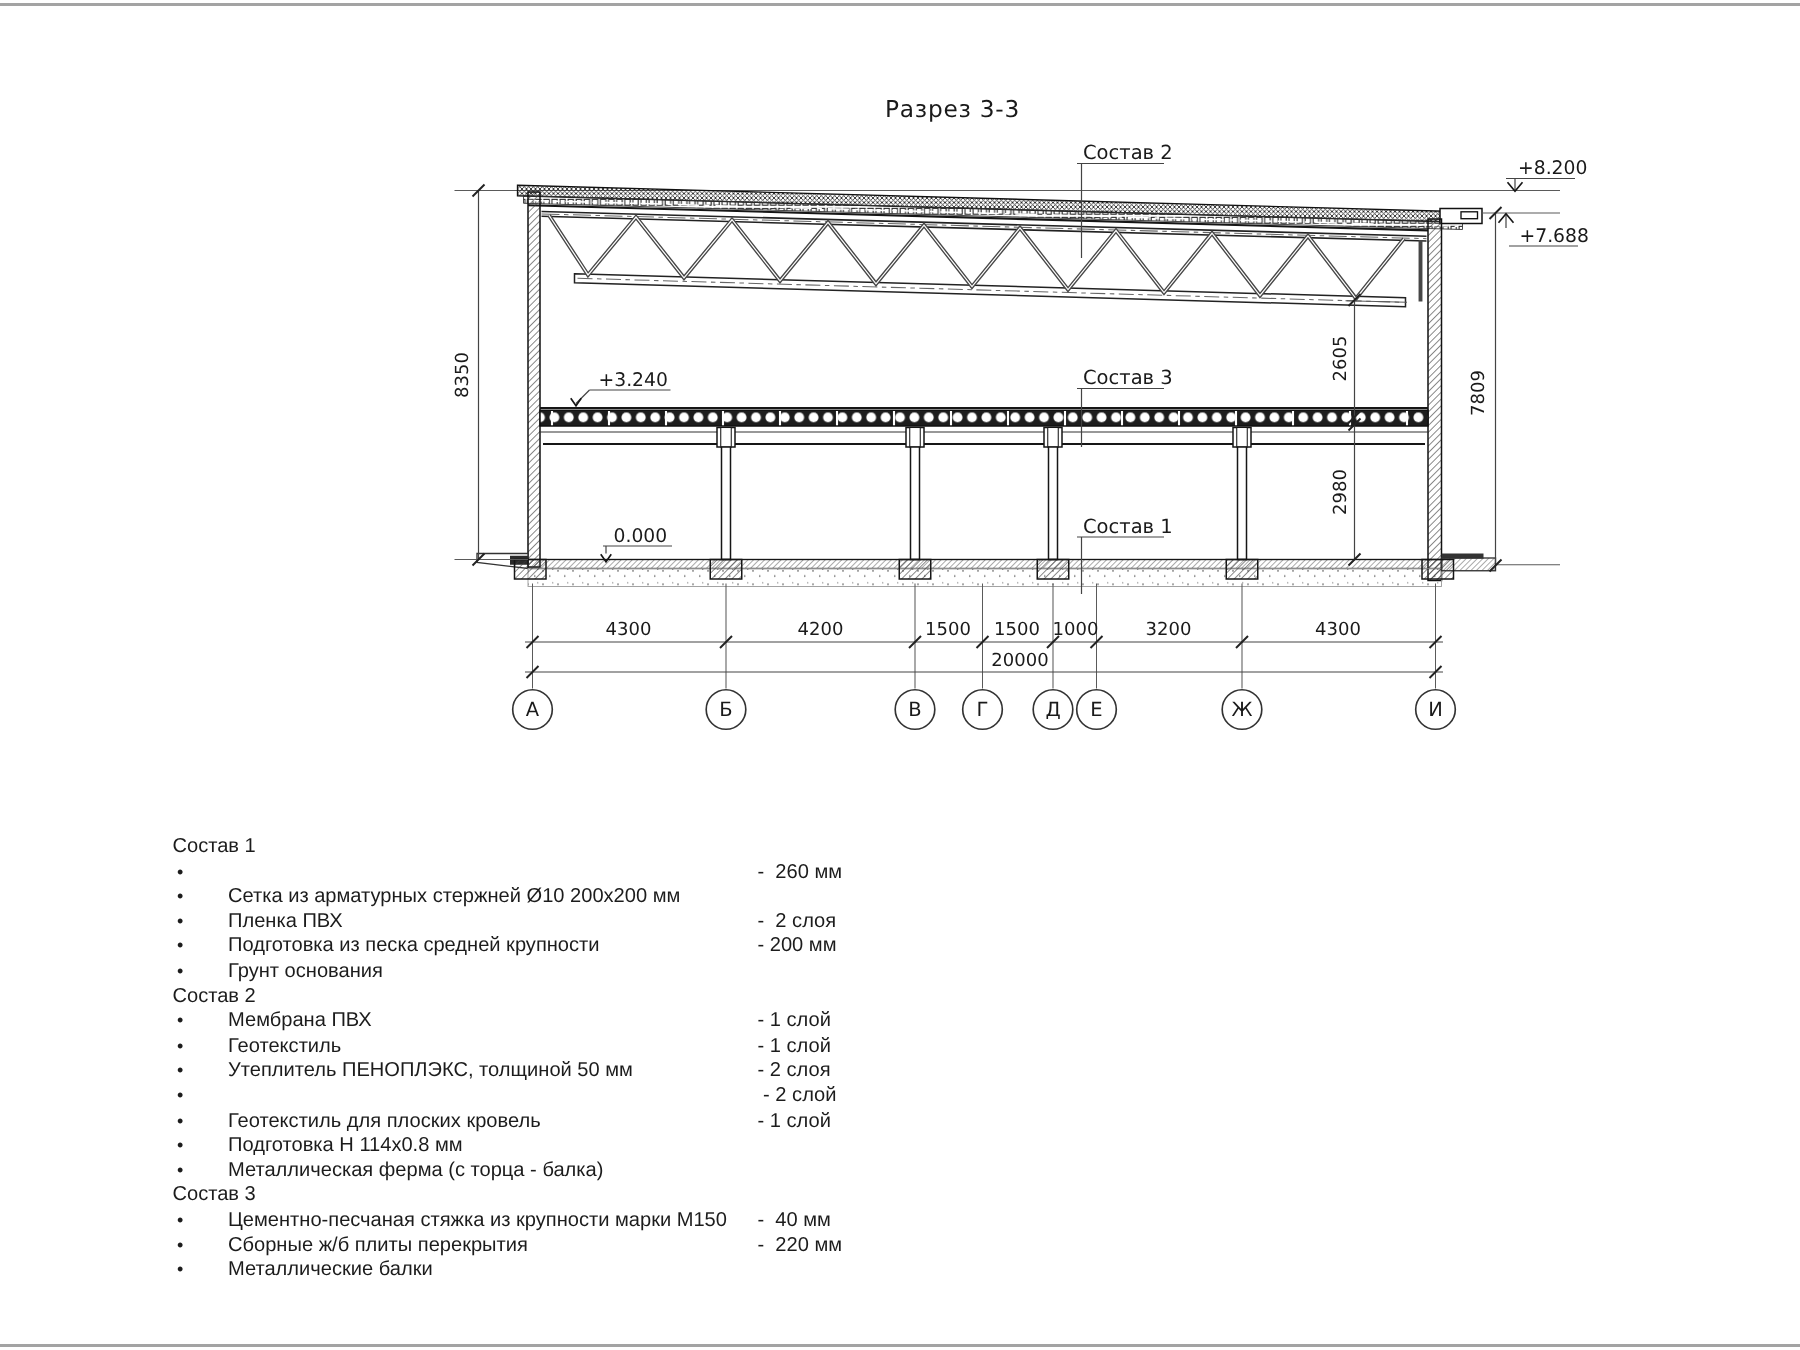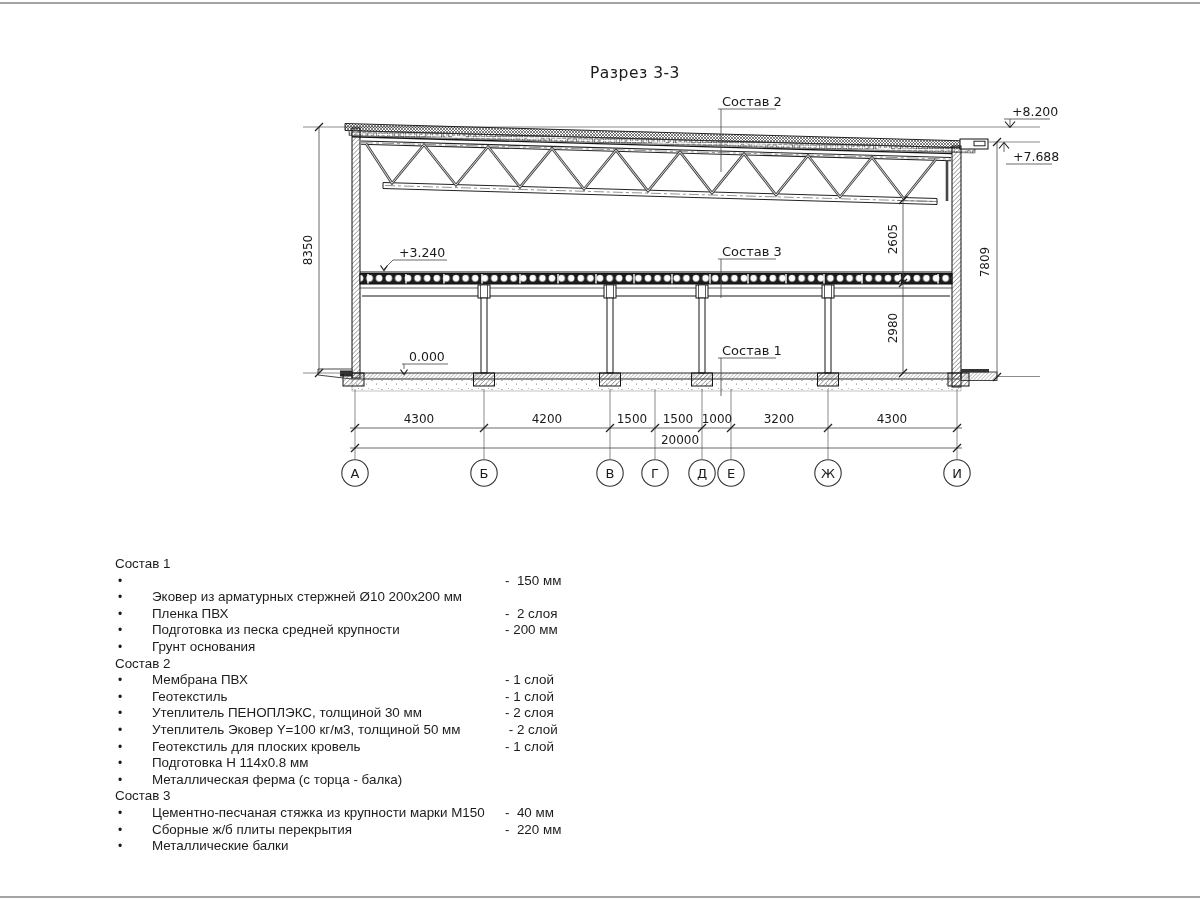--- a/index.html
+++ b/index.html
@@ -294,30 +294,30 @@
       </g>
     <g>
         <circle cx="957" cy="473" r="13.2" fill="#fff" stroke="#333" stroke-width="1.1"></circle>
         <text class="t-axis" text-anchor="middle" x="957" y="477.5">И</text>
       </g>
   </g>
 </svg>
 
 <div id="legend">
     <div class="leg-header">Состав 1</div>
-    <div class="leg-row"><span class="leg-bullet">•</span><span class="leg-val">-  150 мм</span></div>
-    <div class="leg-row"><span class="leg-bullet">•</span><span class="leg-name">Эковер из арматурных стержней Ø10 200x200 мм</span></div>
+    <div class="leg-row"><span class="leg-bullet">•</span><span class="leg-val">-  260 мм</span></div>
+    <div class="leg-row"><span class="leg-bullet">•</span><span class="leg-name">Сетка из арматурных стержней Ø10 200x200 мм</span></div>
     <div class="leg-row"><span class="leg-bullet">•</span><span class="leg-name">Пленка ПВХ</span><span class="leg-val">-  2 слоя</span></div>
     <div class="leg-row"><span class="leg-bullet">•</span><span class="leg-name">Подготовка из песка средней крупности</span><span class="leg-val">- 200 мм</span></div>
     <div class="leg-row"><span class="leg-bullet">•</span><span class="leg-name">Грунт основания</span></div>
     <div class="leg-header">Состав 2</div>
     <div class="leg-row"><span class="leg-bullet">•</span><span class="leg-name">Мембрана ПВХ</span><span class="leg-val">- 1 слой</span></div>
     <div class="leg-row"><span class="leg-bullet">•</span><span class="leg-name">Геотекстиль</span><span class="leg-val">- 1 слой</span></div>
-    <div class="leg-row"><span class="leg-bullet">•</span><span class="leg-name">Утеплитель ПЕНОПЛЭКС, толщиной 30 мм</span><span class="leg-val">- 2 слоя</span></div>
-    <div class="leg-row"><span class="leg-bullet">•</span><span class="leg-name">Утеплитель Эковер Y=100 кг/м3, толщиной 50 мм</span><span class="leg-val"> - 2 слой</span></div>
+    <div class="leg-row"><span class="leg-bullet">•</span><span class="leg-name">Утеплитель ПЕНОПЛЭКС, толщиной 50 мм</span><span class="leg-val">- 2 слоя</span></div>
+    <div class="leg-row"><span class="leg-bullet">•</span><span class="leg-val"> - 2 слой</span></div>
     <div class="leg-row"><span class="leg-bullet">•</span><span class="leg-name">Геотекстиль для плоских кровель</span><span class="leg-val">- 1 слой</span></div>
     <div class="leg-row"><span class="leg-bullet">•</span><span class="leg-name">Подготовка Н 114x0.8 мм</span></div>
     <div class="leg-row"><span class="leg-bullet">•</span><span class="leg-name">Металлическая ферма (с торца - балка)</span></div>
     <div class="leg-header">Состав 3</div>
     <div class="leg-row"><span class="leg-bullet">•</span><span class="leg-name">Цементно-песчаная стяжка из крупности марки М150</span><span class="leg-val">-  40 мм</span></div>
     <div class="leg-row"><span class="leg-bullet">•</span><span class="leg-name">Сборные ж/б плиты перекрытия</span><span class="leg-val">-  220 мм</span></div>
     <div class="leg-row"><span class="leg-bullet">•</span><span class="leg-name">Металлические балки</span></div>
   </div>
 
 </body></html>

